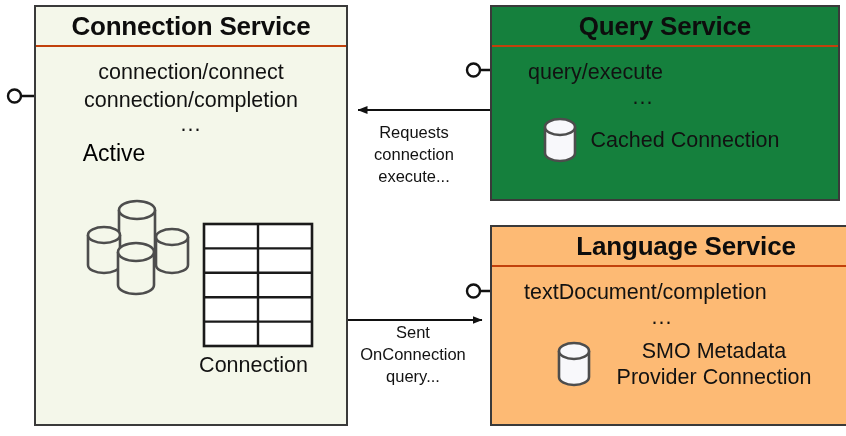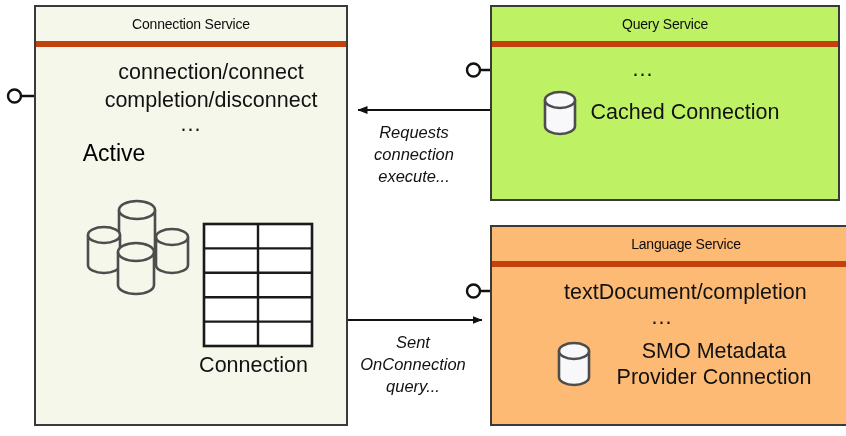--- a/index.html
+++ b/index.html
@@ -33,52 +33,52 @@
     border: 2px solid #3a3a3a;
   }
   #connection-service-box {
     left: 34px; top: 5px;
     width: 314px; height: 421px;
     background: #F4F7EA;
   }
   #query-service-box {
     left: 490px; top: 5px;
     width: 350px; height: 196px;
-    background: #bef264;
+    background: #15803d;
   }
   #language-service-box {
     left: 490px; top: 225px;
     width: 392px; height: 201px;
     background: #fdba74;
   }
   .svc-header {
     box-sizing: border-box;
     height: 40px;
-    border-bottom: 6px solid #c2410c;
+    border-bottom: 2px solid #c2410c;
     display: flex;
     align-items: center;
     justify-content: center;
-    font-weight: normal;
-    font-size: 14px;
+    font-weight: bold;
+    font-size: 26px;
     color: #0d0d0d;
     letter-spacing: -0.2px;
   }
   .svc-body {
     position: relative;
     box-sizing: border-box;
     height: calc(100% - 40px);
   }
   .op-list {
     padding-top: 12px;
     text-align: center;
     font-size: 21.5px;
     color: #121212;
     line-height: 1.28;
   }
-  .op-list .op-line { white-space: nowrap; margin-left: 40px; }
+  .op-list .op-line { white-space: nowrap; }
   .op-ellipsis {
     font-size: 21.5px;
     line-height: 1.0;
     letter-spacing: 1px;
   }
   
   #cs-middle {
     position: absolute;
     left: 0; top: 92px;
     width: 100%;
@@ -124,28 +124,27 @@
     text-align: center;
   }
   #query-op-list { padding-left: 36px; text-align: left; }
   #lang-op-list  { padding-left: 32px; text-align: left; }
   #query-op-list .op-ellipsis,
   #lang-op-list  .op-ellipsis { text-align: center; padding-right: 80px; }
   #query-data-row { margin-top: 8px; padding-right: 10px; }
   #lang-data-row  { margin-top: 10px; padding-right: 6px; gap: 24px; }
   .edge-label {
     position: absolute;
-    font-style: italic;
     font-size: 16.5px;
     color: #121212;
     text-align: center;
     line-height: 1.33;
   }
   #requests-label { left: 352px; top: 122px; width: 124px; }
-  #sent-label     { left: 348px; top: 332px; width: 130px; }
+  #sent-label     { left: 348px; top: 322px; width: 130px; }
 </style>
 </head>
 <body>
 
 <div id="diagram-root">
 
   <svg class="layer" viewBox="0 0 846 436" xmlns="http://www.w3.org/2000/svg">
     <defs>
       <marker id="arrowhead" markerWidth="10" markerHeight="8" refX="9.5" refY="4" orient="auto" markerUnits="userSpaceOnUse">
         <path d="M0,0 L10,4 L0,8 z" fill="#111111"></path>
@@ -178,21 +177,21 @@
       <path d="M348,320 L482,320" fill="none" stroke="#111111" stroke-width="2.2" marker-end="url(#arrowhead)"></path>
     </g>
   </svg>
 
   <div class="svc-box" id="connection-service-box">
     <div class="svc-header">Connection Service</div>
     <div class="svc-body">
 
       <div class="op-list">
         <div class="op-line">connection/connect</div>
-        <div class="op-line">completion/disconnect</div>
+        <div class="op-line">connection/completion</div>
         <div class="op-ellipsis">...</div>
       </div>
 
       <div id="cs-middle">
 
         <div id="active-connections-label">
           <div>Active</div>
         </div>
 
         <svg id="db-cluster-icon" width="118" height="104" viewBox="0 0 118 104" xmlns="http://www.w3.org/2000/svg">
@@ -235,20 +234,21 @@
 
       </div>
     </div>
   </div>
 
   <div class="svc-box" id="query-service-box">
     <div class="svc-header">Query Service</div>
     <div class="svc-body">
 
       <div class="op-list" id="query-op-list">
+        <div class="op-line">query/execute</div>
         <div class="op-ellipsis">...</div>
       </div>
 
       <div class="data-row" id="query-data-row">
         <svg width="38" height="48" viewBox="0 0 38 48" xmlns="http://www.w3.org/2000/svg">
           <g fill="#F8F8FB" stroke="#4D4D4D" stroke-width="2.6" stroke-linejoin="round">
             <path d="M4,11 v26 a15,8 0 0 0 30,0 v-26"></path>
             <ellipse cx="19" cy="11" rx="15" ry="8"></ellipse>
           </g>
         </svg>

